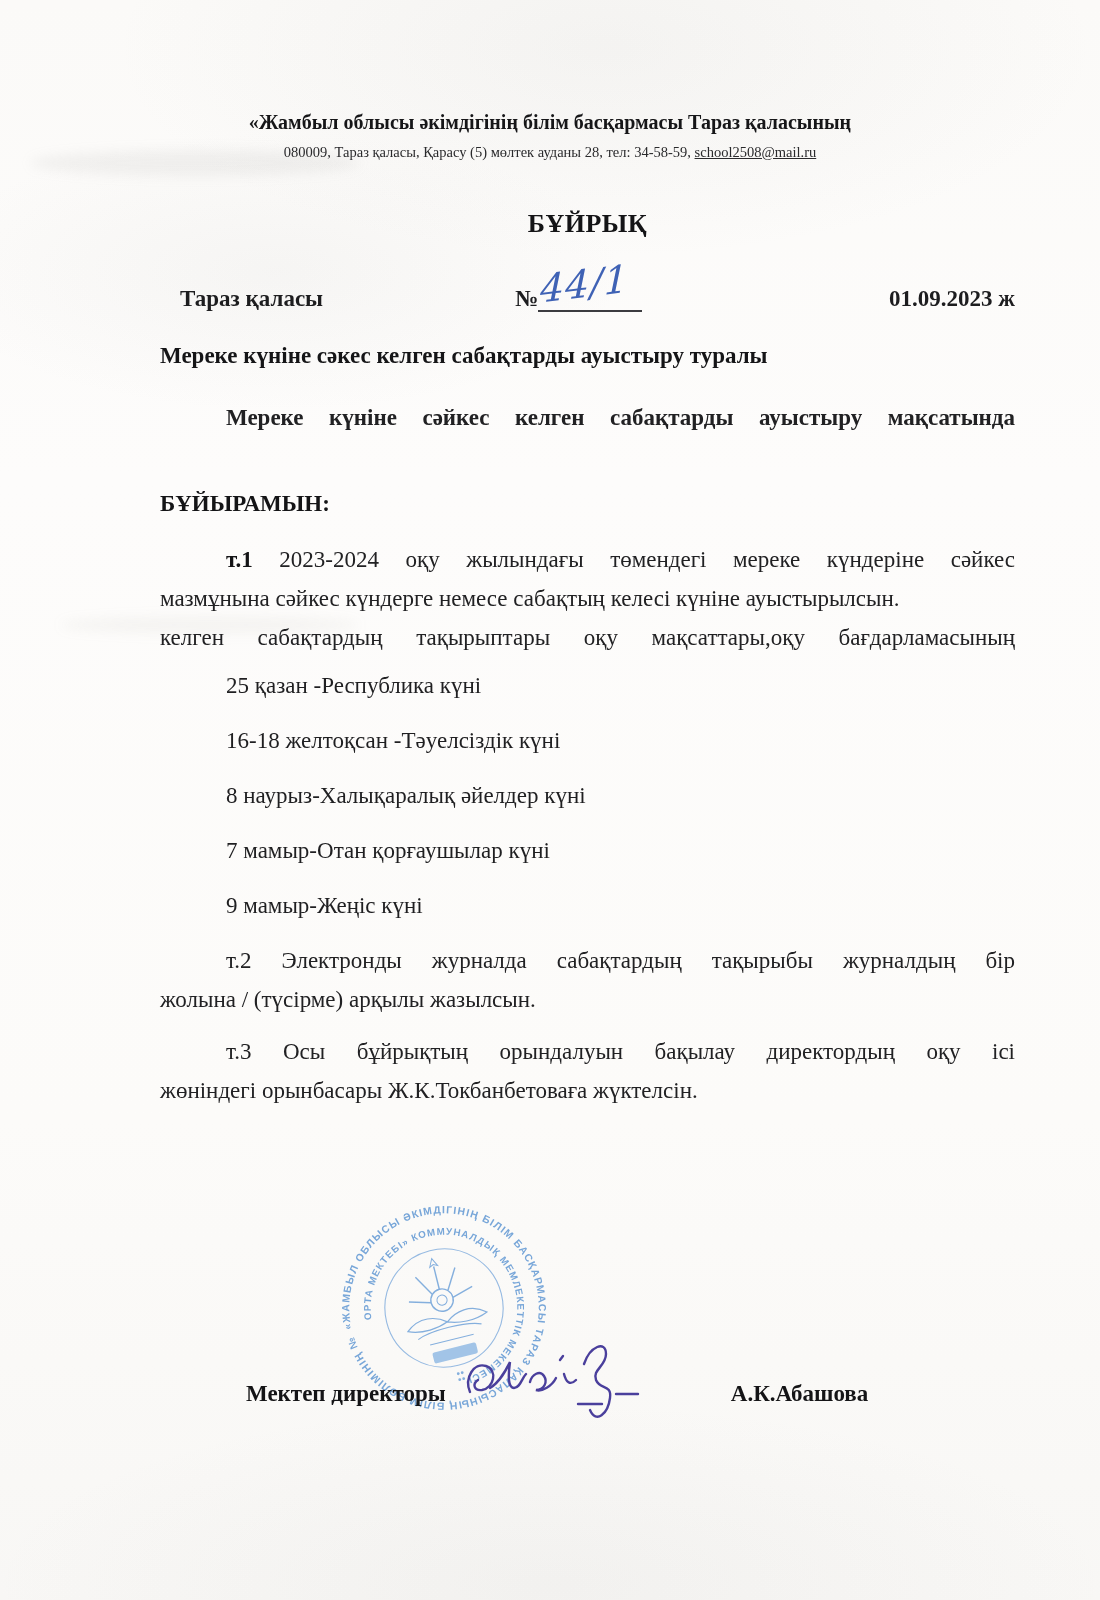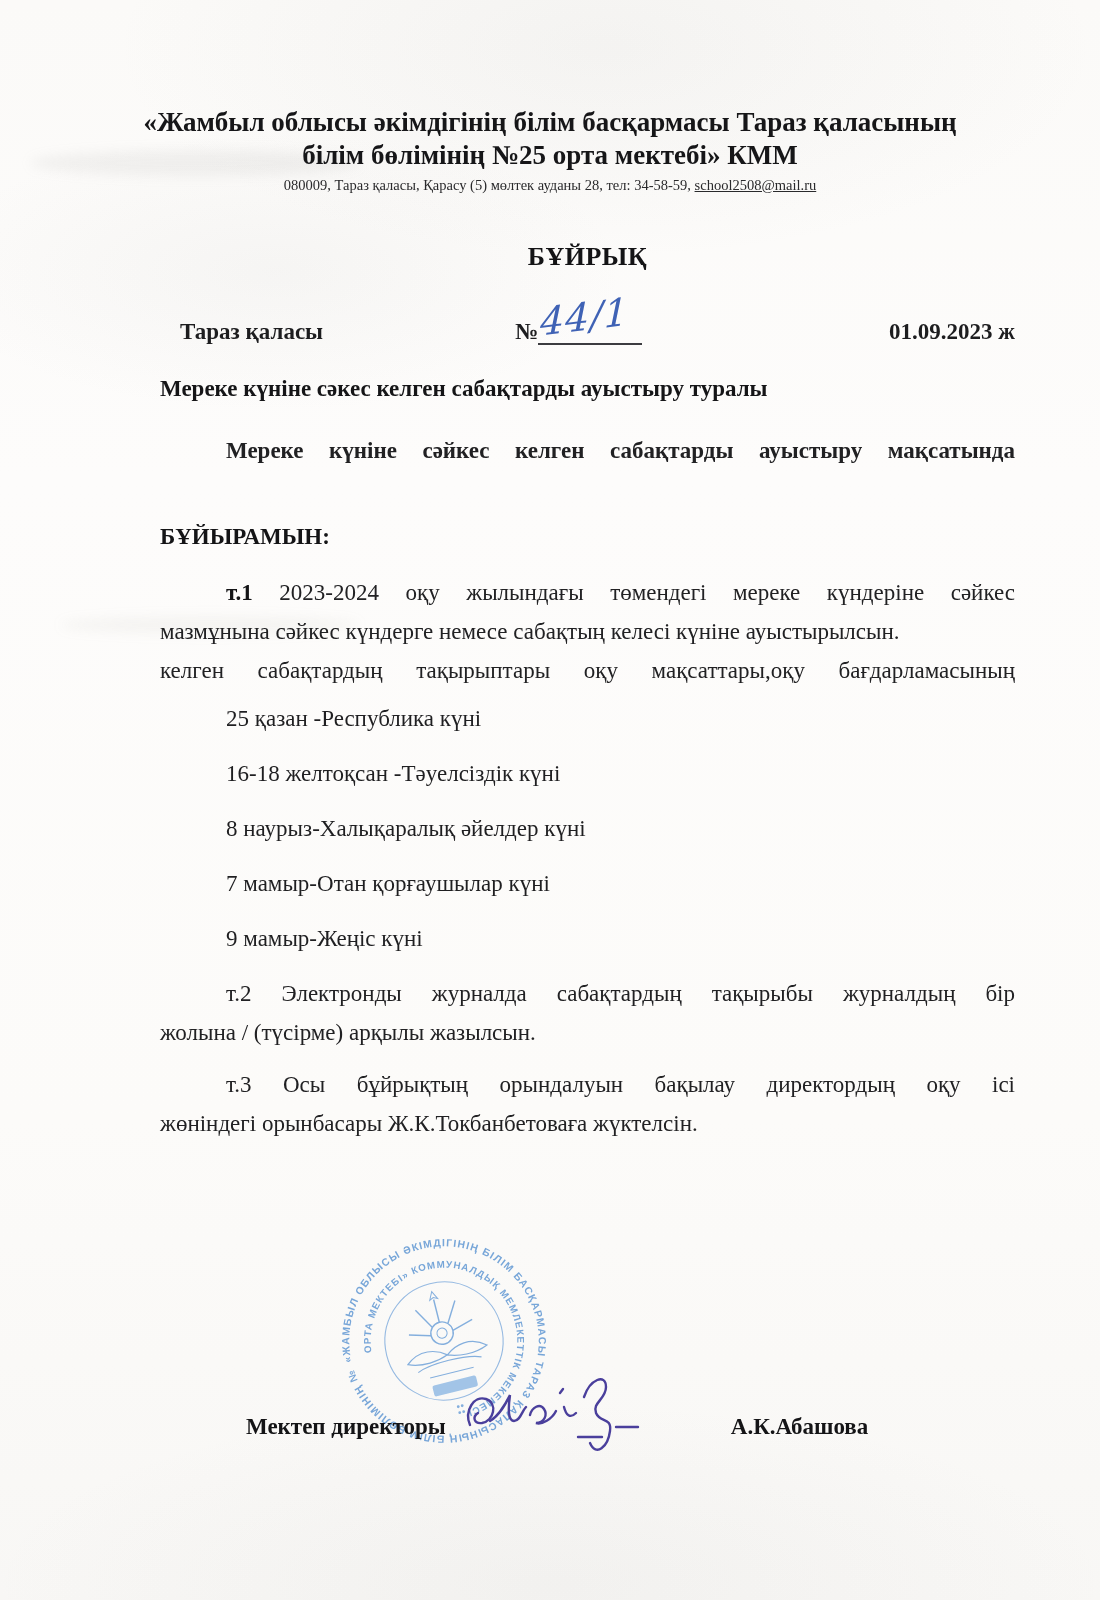--- a/index.html
+++ b/index.html
@@ -17,21 +17,21 @@
       radial-gradient(ellipse 800px 260px at 50% 99%, rgba(160,160,158,0.07), rgba(0,0,0,0) 70%),
       linear-gradient(180deg,#fbfaf8 0%, #fdfcfb 30%, #fcfbf9 70%, #f8f7f5 100%);
     color:#1d1d1f;
     overflow:hidden;
     box-sizing:border-box;
     padding:106px 85px 0 160px;
   }
   .content{width:855px;position:relative;}
   
   .org-header{ text-align:center; margin-left:-75px; margin-right:0; }
-  .org-line{ font-weight:bold; font-size:27px; line-height:33px; color:#161618;}
+  .org-line{ font-weight:bold; font-size:20px; line-height:33px; color:#161618;}
   .org-address{ font-size:14.5px; line-height:20px; margin-top:3px; color:#2a2a2c;}
   .org-address .email{ text-decoration:underline; }
   
   .order-title{
     text-align:center; font-weight:bold; font-size:26px; letter-spacing:0.5px;
     margin-top:47px; color:#141416;
   }
   
   .meta-row{
     margin-top:37px;
@@ -91,21 +91,20 @@
 <body>
 
 <div class="page">
   <div class="smudge sm1"></div>
   <div class="smudge sm2"></div>
 
   <div class="content">
 
     <div class="org-header">
       <div class="org-line">«Жамбыл облысы әкімдігінің білім басқармасы Тараз қаласының</div>
-      <div class="org-line">білім бөлімінің №25 орта мектебі» КММ</div>
       <div class="org-address">
         <span>080009, Тараз қаласы, Қарасу (5) мөлтек ауданы 28, тел: 34-58-59, </span><span class="email">school2508@mail.ru</span>
       </div>
     </div>
 
     <div class="order-title">БҰЙРЫҚ</div>
 
     <div class="meta-row">
       <span class="meta-city">Тараз қаласы</span>
       <span class="meta-number">

